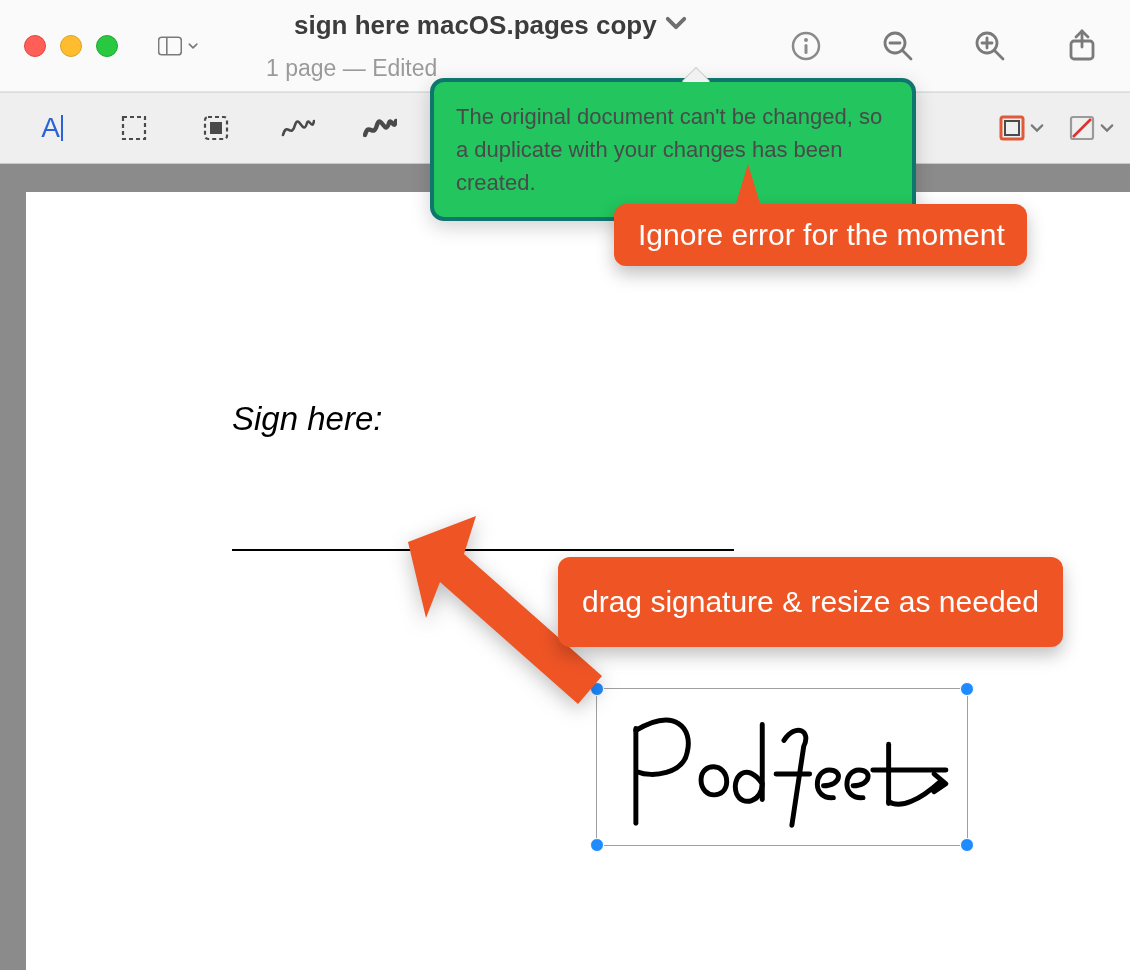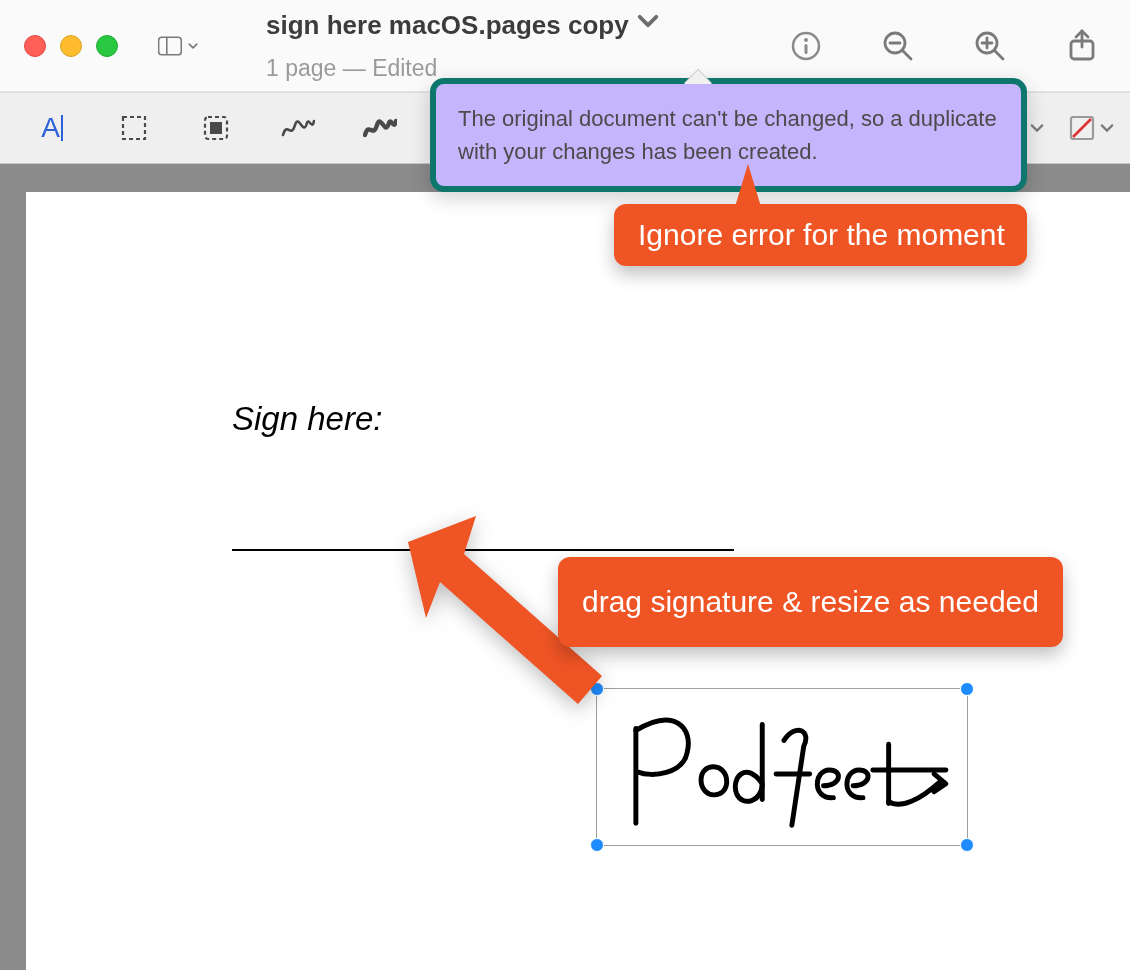--- a/index.html
+++ b/index.html
@@ -19,21 +19,21 @@
   .traffic-lights { display: flex; gap: 14px; margin-right: 40px; }
   .dot { width: 22px; height: 22px; border-radius: 50%; }
   .dot.red    { background: #ff5f57; border:1px solid #e24640;}
   .dot.yellow { background: #febc2e; border:1px solid #d8a423;}
   .dot.green  { background: #28c840; border:1px solid #1faa33;}
   .sidebar-toggle {
     display: flex; align-items: center; gap: 6px;
     color: #6f6f6f;
   }
   .title-block { margin-left: 68px; }
-  .title-line { display:flex; align-items:flex-start; gap:8px; }
+  .title-line { display:flex; align-items:center; gap:8px;margin-left:28px; }
   .doc-title { font-size: 26px; font-weight: 700; color: #3c3c3c; }
   .doc-sub   { font-size: 23px; color: #9a9a9a; margin-top: 14px; }
   .chevron { color:#6f6f6f; }
 
   .right-tools { position:absolute; right:28px; top:0; height:100%; display:flex; align-items:center; gap:52px; color:#6f6f6f; }
   .tool-btn { display:flex; align-items:center; justify-content:center; width:40px; height:40px; }
 
   
   .annobar {
     height: 72px;
@@ -47,23 +47,23 @@
     position:relative;
   }
   .anno-item { display:flex; align-items:center; justify-content:center; width:44px; height:44px; }
   .anno-right { position:absolute; right:16px; top:0; height:100%; display:flex; align-items:center; gap:24px; }
 
   
   .popover {
     position:absolute;
     left: 430px;
     top: 78px;
-    width: 597px;
-    background: #c4b5fd;
-    border: 6px solid #0f766e;
+    width: 486px;
+    background: #22c55e;
+    border: 4px solid #0f766e;
     border-radius: 14px;
     padding: 18px 22px;
     font-size: 22px;
     color: #4a4a4a;
     line-height: 1.5;
     box-shadow: 0 6px 20px rgba(0,0,0,0.18);
     z-index: 40;
   }
   .popover::before {
     content:"";

